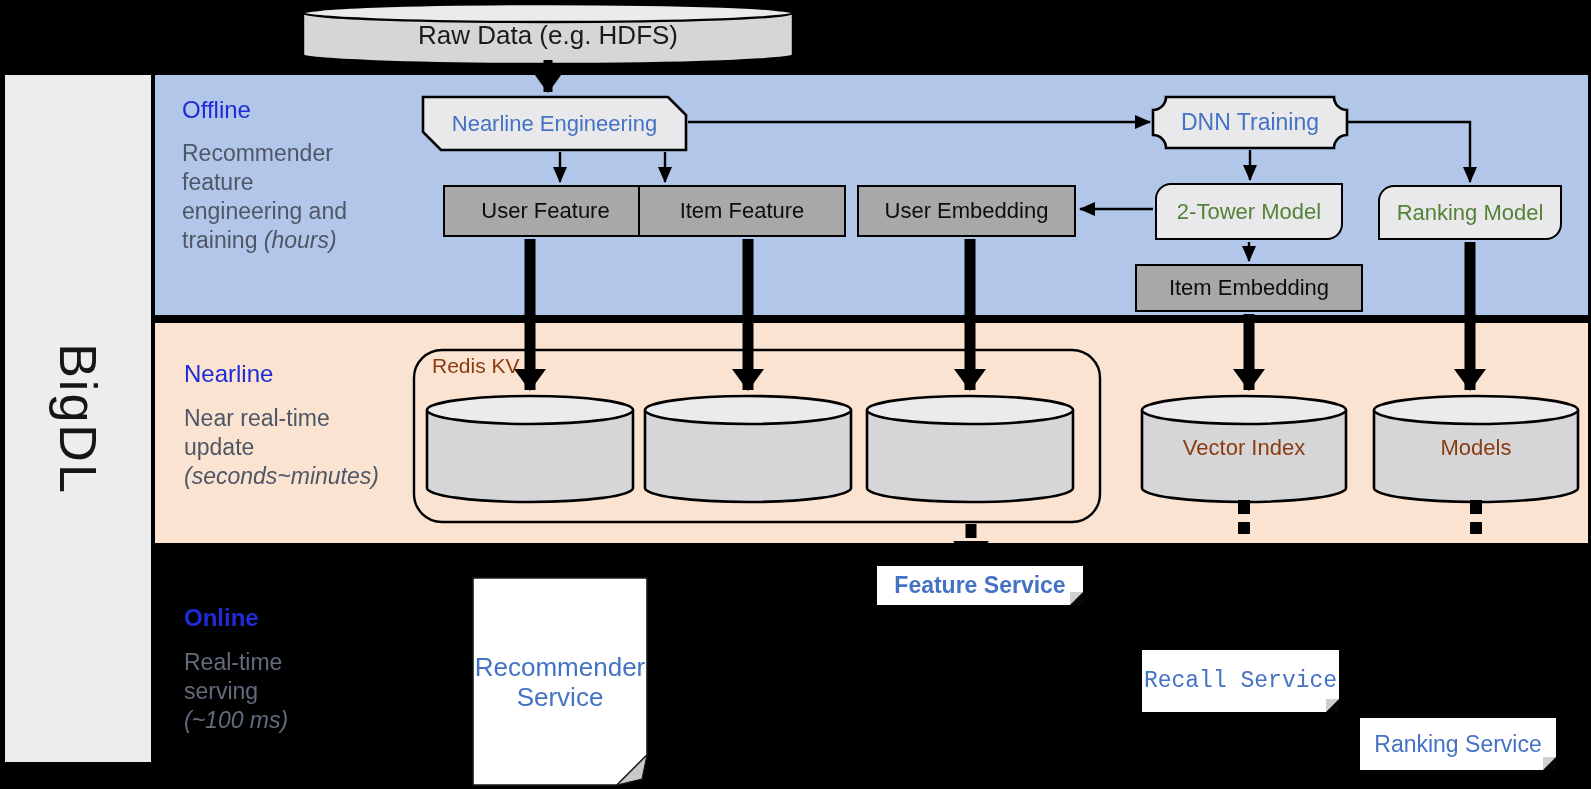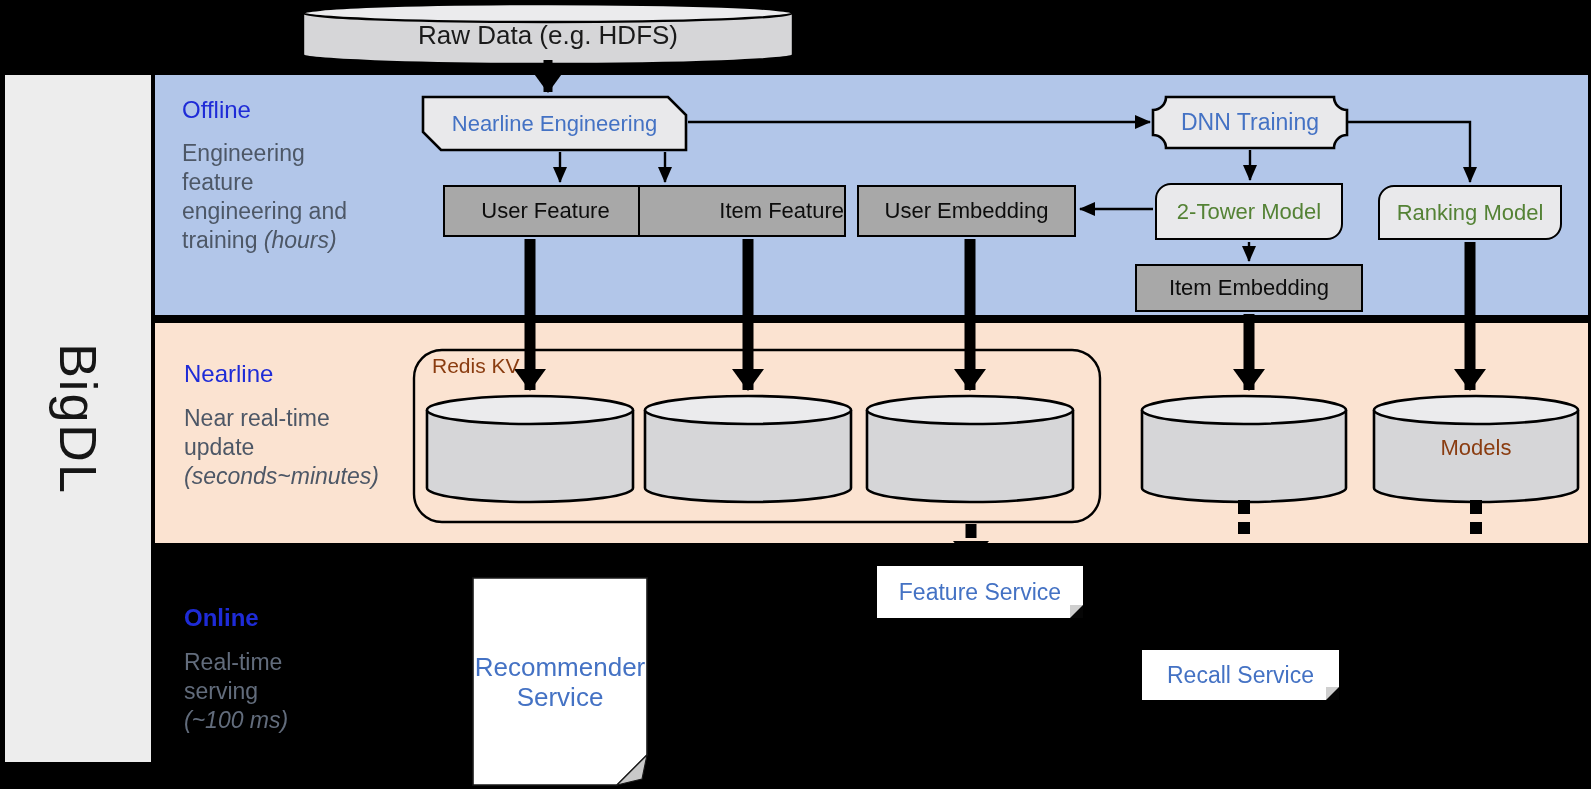--- a/index.html
+++ b/index.html
@@ -95,21 +95,21 @@
     <rect x="1238" y="522" width="12" height="12" fill="#000"></rect>
     <rect x="1470" y="500" width="12" height="14" fill="#000"></rect>
     <rect x="1470" y="522" width="12" height="12" fill="#000"></rect>
 
     <path d="M473,578 L647,578 L647,755 L617,785 L473,785 Z" fill="#ffffff" stroke="#1a1a1a" stroke-width="1.6"></path>
     <path d="M647,755 L617,785 L642,779 Z" fill="#c9c9c9" stroke="#1a1a1a" stroke-width="1.2"></path>
   </svg>
 
   <div class="abs sec-title" style="left:182px;top:96px;">Offline</div>
   <div class="abs sec-desc" style="left:182px;top:139px;width:250px;">
-    <div>Engineering</div>
+    <div>Recommender</div>
     <div>feature</div>
     <div>engineering and</div>
     <div><span>training </span><span class="it">(hours)</span></div>
   </div>
 
   <div class="abs sec-title" style="left:184px;top:360px;">Nearline</div>
   <div class="abs sec-desc" style="left:184px;top:404px;width:260px;">
     <div>Near real-time</div>
     <div>update</div>
     <div><span></span><span class="it">(seconds~minutes)</span></div>
@@ -122,43 +122,48 @@
     <div><span></span><span class="it">(~100 ms)</span></div>
   </div>
 
   <div class="abs lbl raw-lbl" style="left:303px;top:20px;width:490px;height:30px;">Raw Data (e.g. HDFS)</div>
   <div class="abs lbl shape-lbl" style="left:423px;top:97px;width:263px;height:53px;">Nearline Engineering</div>
   <div class="abs lbl shape-lbl" style="left:1153px;top:97px;width:194px;height:51px;font-size:23px;">DNN Training</div>
 
   <div class="abs box box-gray" style="left:423px;top:185px;width:205px;height:52px;margin-left:20px;">
     <span>User Feature</span>
   </div>
-  <div class="abs box box-gray" style="left:638px;top:185px;width:208px;height:52px;justify-content:flex-end;">
+  <div class="abs box box-gray" style="left:638px;top:185px;width:208px;height:52px;">
     <span>Item Feature</span>
   </div>
   <div class="abs box box-gray" style="left:857px;top:185px;width:219px;height:52px;">
     <span>User Embedding</span>
   </div>
   <div class="abs box box-gray" style="left:1135px;top:264px;width:228px;height:48px;">
     <span>Item Embedding</span>
   </div>
 
   <div class="abs box box-round" style="left:1155px;top:183px;width:188px;height:57px;">
     <span>2-Tower Model</span>
   </div>
   <div class="abs box box-round" style="left:1378px;top:185px;width:184px;height:55px;">
     <span>Ranking Model</span>
   </div>
 
   <div class="abs cyl-lbl" style="left:432px;top:354px;font-size:21px;">Redis KV</div>
+  <div class="abs lbl cyl-lbl" style="left:1142px;top:423px;width:204px;height:50px;">Vector Index</div>
   <div class="abs lbl cyl-lbl" style="left:1374px;top:423px;width:204px;height:50px;">Models</div>
 
   <div class="abs lbl" style="left:477px;top:578px;width:166px;height:207px;color:var(--node-blue,#4472c4);font-size:26px;line-height:30px;">Recommender Service</div>
-  <div class="abs svc" style="left:877px;top:566px;width:206px;height:52px;">
+  <div class="abs svc" style="left:877px;top:566px;width:206px;height:39px;font-weight:bold;">
     <span>Feature Service</span>
     <span class="fold"></span>
   </div>
-  <div class="abs svc" style="left:1142px;top:650px;width:197px;height:50px;">
+  <div class="abs svc" style="left:1142px;top:650px;width:197px;height:62px;font-family:Liberation Mono, monospace;">
     <span>Recall Service</span>
+    <span class="fold"></span>
+  </div>
+  <div class="abs svc" style="left:1360px;top:718px;width:196px;height:52px;">
+    <span>Ranking Service</span>
     <span class="fold"></span>
   </div>
 
 </div>
 
 </body></html>

